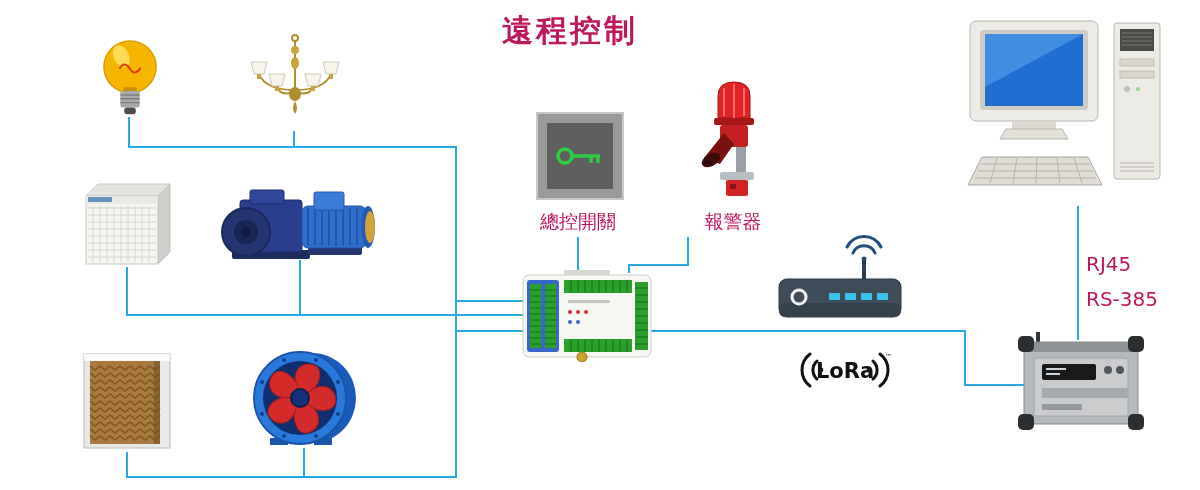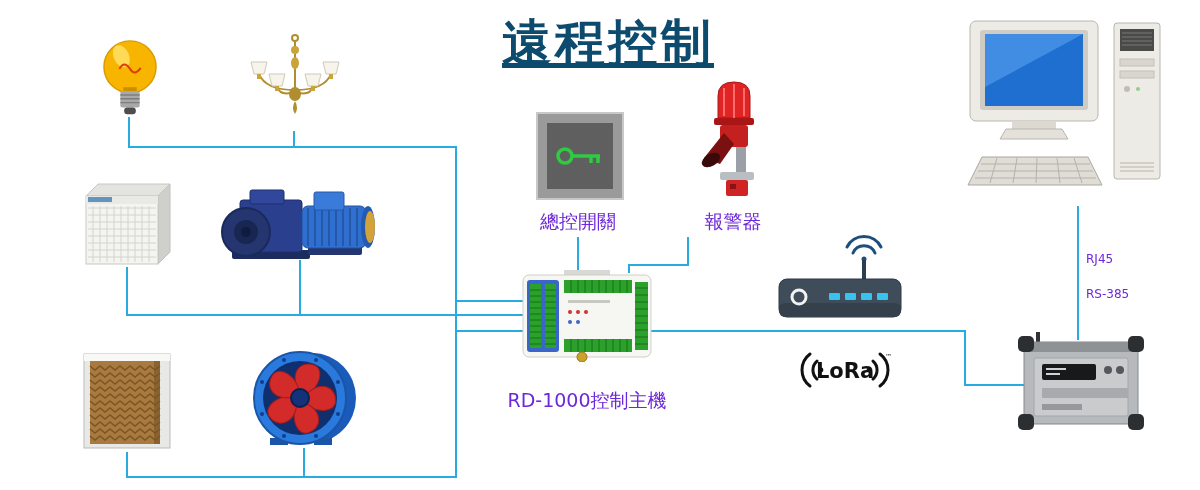--- a/index.html
+++ b/index.html
@@ -1,22 +1,22 @@
 <!DOCTYPE html>
 <html><head>
 <meta charset="utf-8">
 <style>
   html,body{margin:0;padding:0;background:#fff;}
   .canvas{position:relative;width:1200px;height:490px;background:#ffffff;overflow:hidden;
           font-family:"DejaVu Sans","Liberation Sans",sans-serif;}
-  .title{position:absolute;left:502px;top:10px;font-size:50px;font-weight:600;
-         letter-spacing:3px;color:#0c4a6e;text-decoration:underline;}
+  .title{position:absolute;left:502px;top:10px;font-size:31px;font-weight:600;
+         letter-spacing:3px;color:#be185d;}
   .dev{position:absolute;}
-  .lbl{position:absolute;color:#6d28d9;font-size:19px;text-align:center;font-weight:500;}
-  .lbl.small{font-size:12px;text-align:left;}
+  .lbl{position:absolute;color:#be185d;font-size:19px;text-align:center;font-weight:500;}
+  .lbl.small{font-size:20px;text-align:left;}
   .line{position:absolute;background:#29abe2;}
   .line.h{height:2px;}
   .line.v{width:2px;}
 </style>
 </head>
 <body>
 
 <div class="canvas">
 
   <div class="title">遠程控制</div>
@@ -197,21 +197,20 @@
           <circle cx="56" cy="42" r="2"></circle>
           <circle cx="64" cy="42" r="2"></circle>
       </g>
       <g fill="#3b66c9">
         <circle cx="48" cy="52" r="2"></circle>
           <circle cx="56" cy="52" r="2"></circle>
       </g>
       <circle cx="60" cy="87" r="5" fill="#c9a22c" stroke="#97761c"></circle>
     </svg>
   </div>
-  <div class="lbl" style="left:487px;top:388px;width:200px">RD-1000控制主機</div>
 
   <div class="dev" style="left:775px;top:233px">
     <svg viewBox="0 0 130 92" width="130" height="92">
       <g stroke="#1d4f7c" stroke-width="3" fill="none" stroke-linecap="round">
         <path d="M72,14 A 19,19 0 0 1 106,14"></path>
         <path d="M78,20 A 12,12 0 0 1 100,20"></path>
       </g>
       <circle cx="89" cy="26" r="2.5" fill="#1d4f7c"></circle>
       <line x1="89" y1="27" x2="89" y2="48" stroke="#2c3e50" stroke-width="4"></line>
       <rect x="4" y="46" width="122" height="38" rx="8" fill="#3f4d5a" stroke="#2c3844"></rect>

